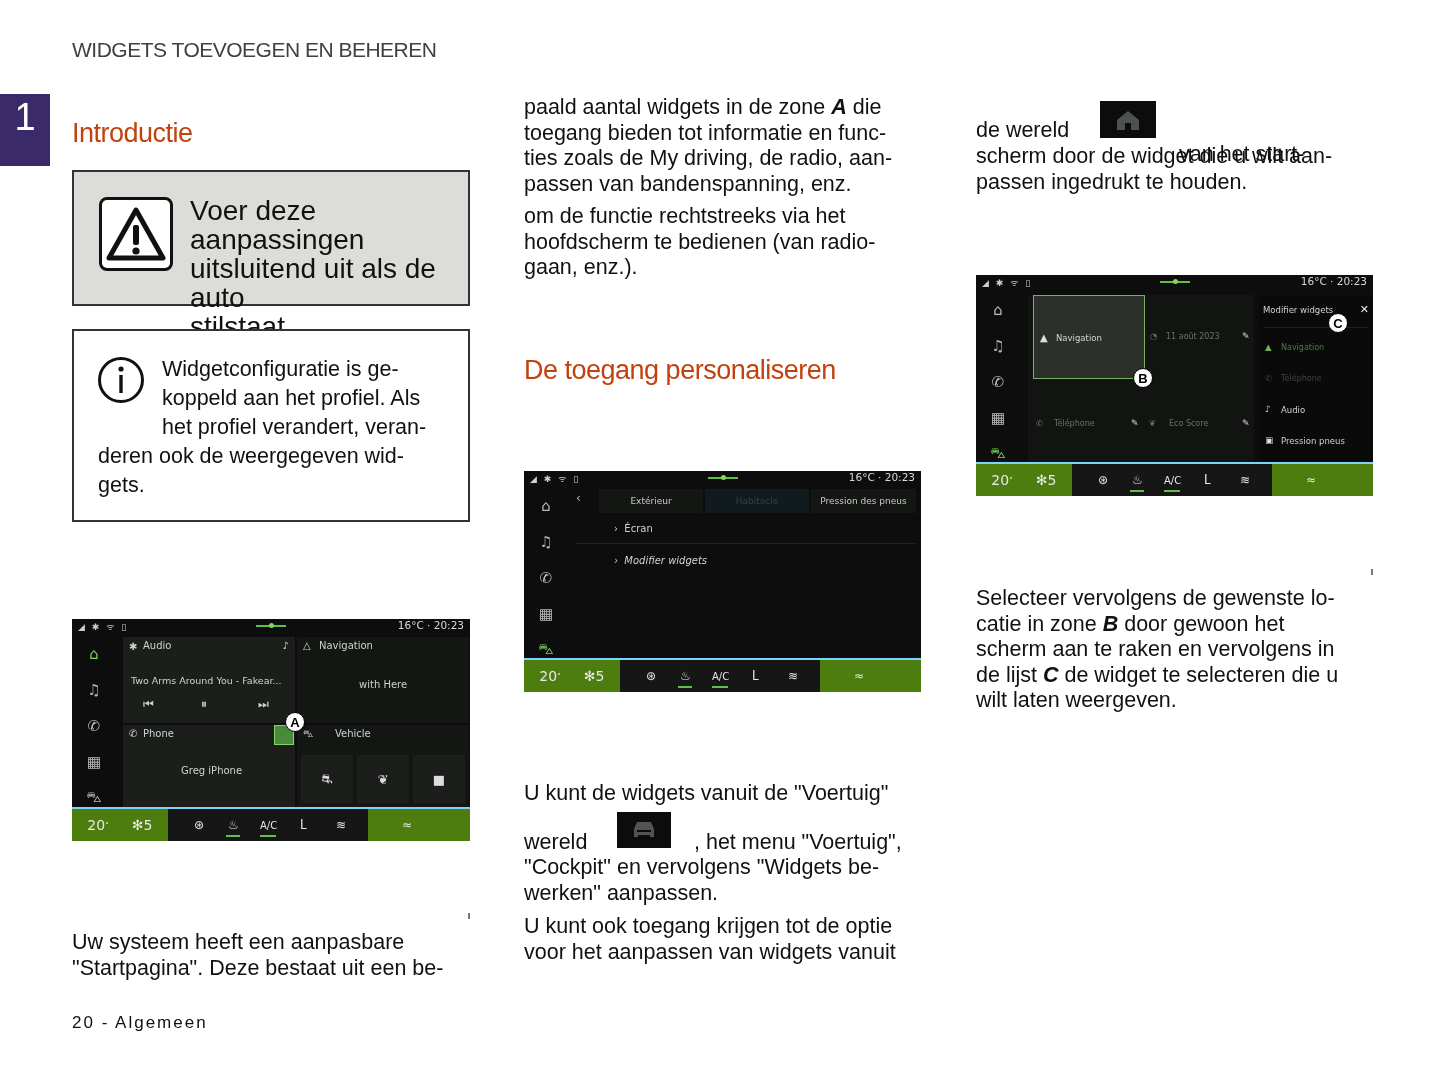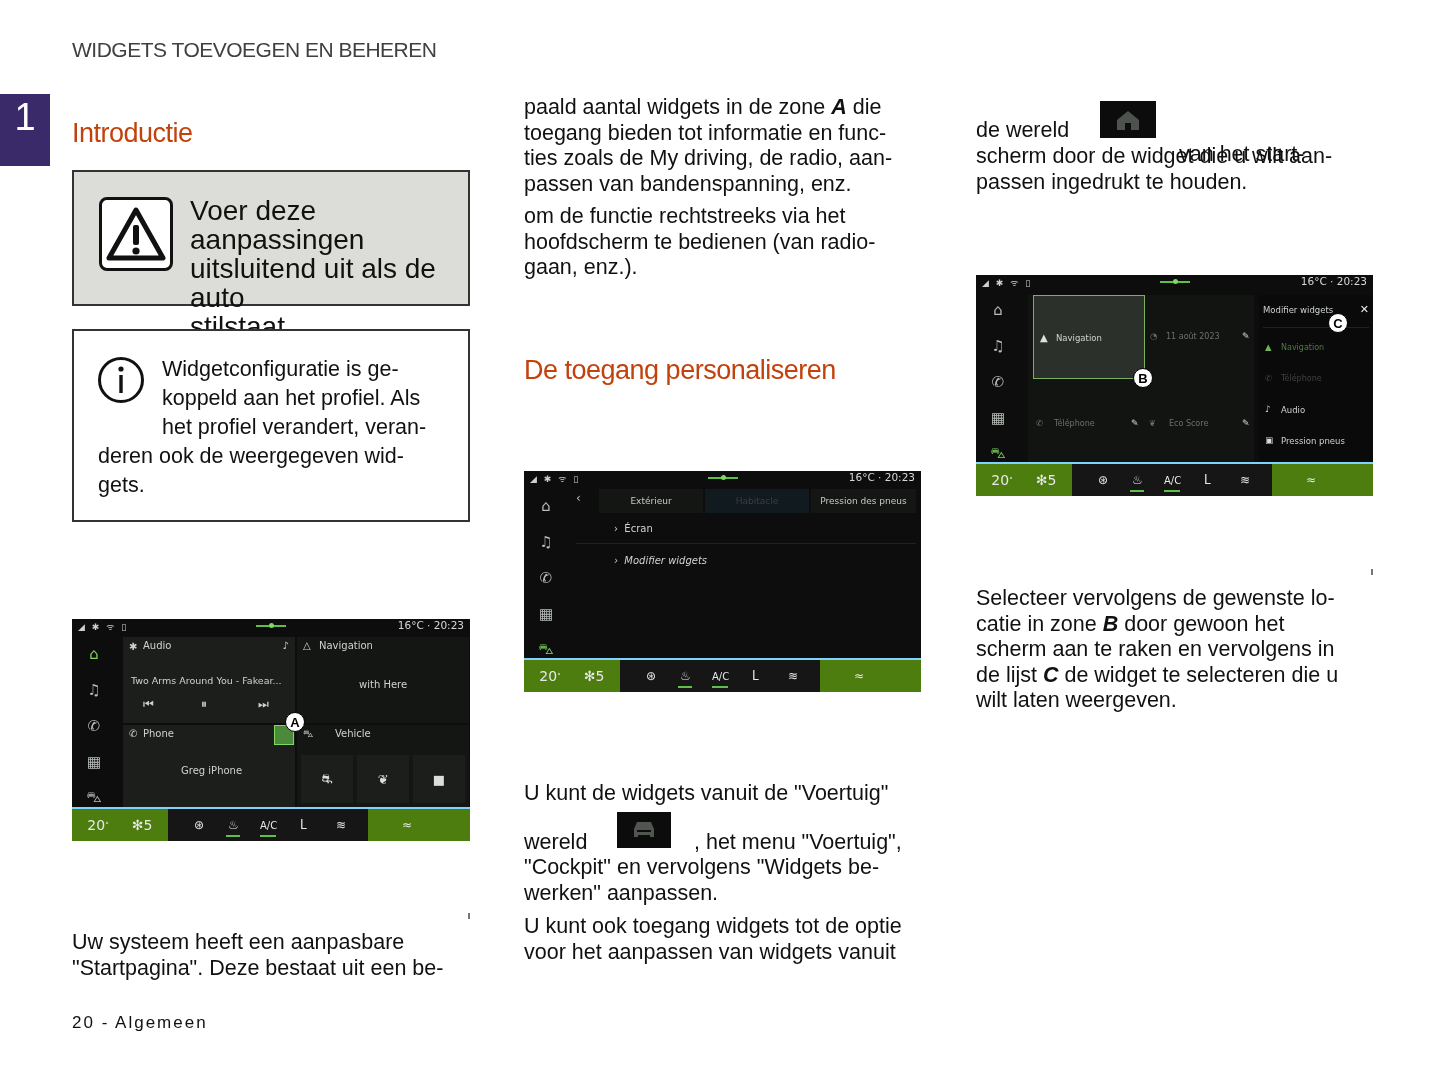--- a/index.html
+++ b/index.html
@@ -222,21 +222,21 @@
     </svg>
 </div>
 <div class="abs body-text" style="left:694px; top:830px;">
   <span>, het menu "Voertuig",</span>
 </div>
 <div class="abs body-text" style="left:524px; top:855px;">
   <div>"Cockpit" en vervolgens "Widgets be-</div>
   <div>werken" aanpassen.</div>
 </div>
 <div class="abs body-text" style="left:524px; top:914px;">
-  <div>U kunt ook toegang widgets tot de optie</div>
+  <div>U kunt ook toegang krijgen tot de optie</div>
   <div>voor het aanpassen van widgets vanuit</div>
 </div>
 
 <div class="abs body-text" style="left:976px; top:118px;"><span>de wereld</span></div>
 <div class="abs" style="left:1100px; top:101px; width:56px; height:37px; background:#0b0c0b; display:flex; align-items:center; justify-content:center;">
   <svg width="26" height="22" viewBox="0 0 26 22">
       <path d="M13 2 L24 11 V21 H16 V14 H10 V21 H2 V11 Z" fill="#4e524e"></path>
     </svg>
 </div>
 <div class="abs body-text" style="left:1179px; top:118px;margin-top:24px;"><span>van het start-</span></div>

